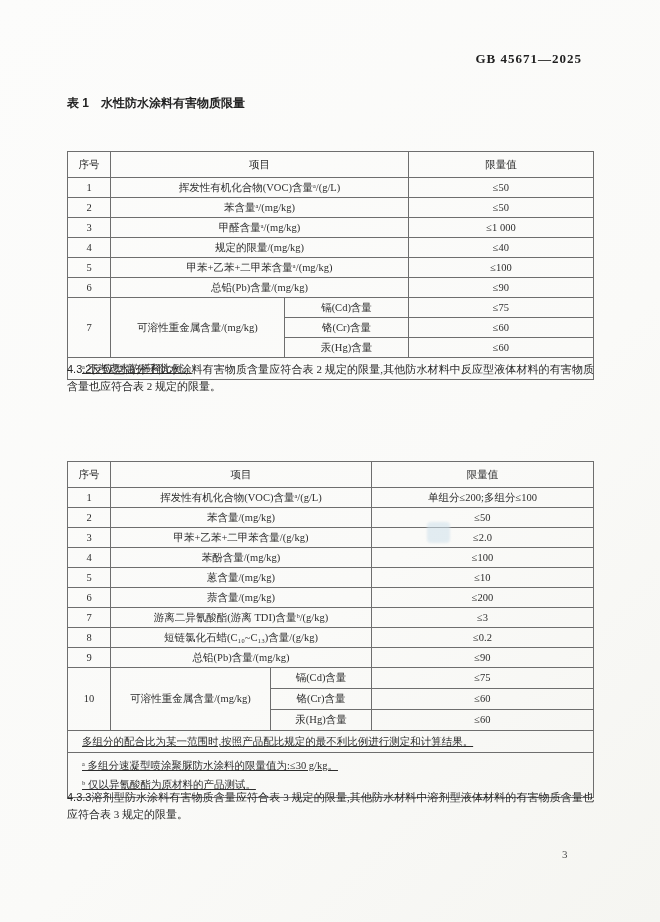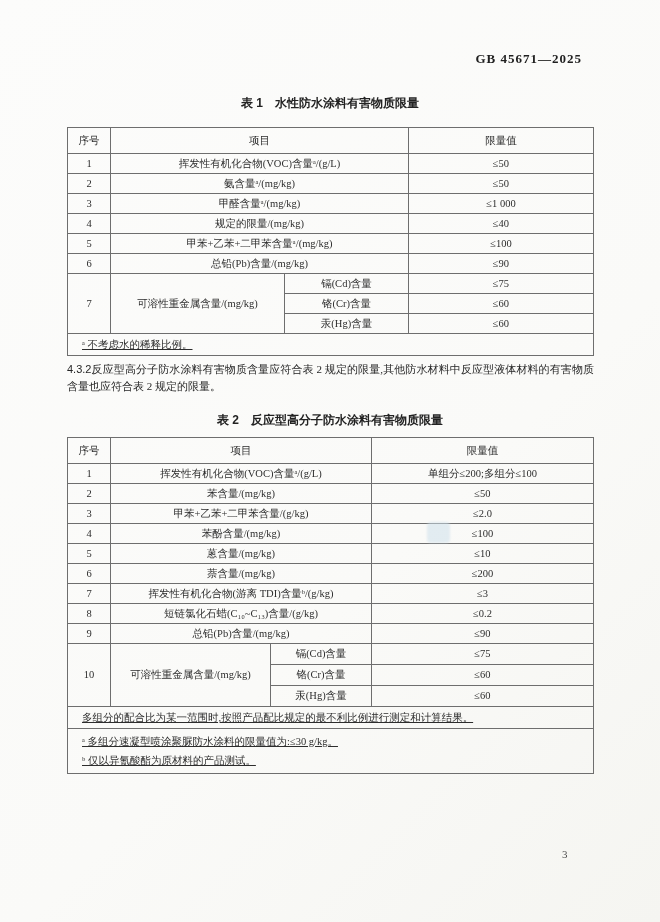--- a/index.html
+++ b/index.html
@@ -12,42 +12,42 @@
     overflow:hidden;
     color:#2d2d2d;
     font-family:"Liberation Serif","DejaVu Serif",serif;
   }
   .doc-header {
     position:absolute; top:51px; right:78px;
     font-family:"Liberation Serif","DejaVu Serif",serif;
     font-weight:bold; font-size:13px; letter-spacing:1px; color:#1f1f1f;
   }
   .table-title {
-    position:absolute; left:67px; width:526px; text-align:center;
+    position:absolute; left:67px; width:526px; text-align:left;
     font-family:"Liberation Sans","DejaVu Sans",sans-serif;
     font-weight:bold; font-size:12px; color:#222;
   }
   .t1-title { top:95px; }
   .t2-title { top:412px; }
   table.std-table {
     position:absolute; left:67px; width:526px;
     border-collapse:collapse; table-layout:fixed;
     font-size:10.5px; color:#2d2d2d;
   }
   table.t1 { top:127px; }
   table.t2 { top:437px; }
   .std-table th, .std-table td {
     border:1px solid #6e6e6e;
     text-align:center; vertical-align:middle;
     padding:1px 3px;
     font-weight:normal;
     height:20px;
     line-height:1.25;
   }
-  .std-table { border:1.5px solid #565656; }
+  .std-table { border:1.5px solid #565656;margin-top:24px; }
   .std-table thead th { height:26px; }
   .t2 td.sub-cell { height:21px; }
   .footnote-row td, .note-row td {
     text-align:left; padding:3px 4px 3px 14px; height:22px;text-decoration:underline;
   }
   .footnote-block { text-align:left; }
   .footnote-block div { line-height:19px; }
   .para {
     position:absolute; left:67px; width:527px;
     font-size:11px; line-height:16.5px; text-align:justify; color:#262626;
@@ -92,21 +92,21 @@
       </tr>
     </thead>
     <tbody>
       <tr>
         <td>1</td>
         <td colspan="2">挥发性有机化合物(VOC)含量ᵃ/(g/L)</td>
         <td>≤50</td>
       </tr>
       <tr>
         <td>2</td>
-        <td colspan="2">氨含量ᵃ/(mg/kg)</td>
+        <td colspan="2">苯含量ᵃ/(mg/kg)</td>
         <td>≤50</td>
       </tr>
       <tr>
         <td>3</td>
         <td colspan="2">甲醛含量ᵃ/(mg/kg)</td>
         <td>≤1 000</td>
       </tr>
       <tr>
         <td>4</td>
         <td colspan="2">规定的限量/(mg/kg)</td>
@@ -139,21 +139,20 @@
       <tr class="footnote-row">
         <td colspan="4">ᵃ 不考虑水的稀释比例。</td>
       </tr>
     </tbody>
   </table>
 
   <div class="para para-432">
     <span class="sec-num">4.3.2</span><span>反应型高分子防水涂料有害物质含量应符合表 2 规定的限量,其他防水材料中反应型液体材料的有害物质含量也应符合表 2 规定的限量。</span>
   </div>
 
-  <div class="table-title t2-title">表 2　反应型高分子防水涂料有害物质限量</div>
 
   <table class="std-table t2">
     <colgroup>
         <col style="width:43px">
         <col style="width:160px">
         <col style="width:101px">
         <col style="width:222px">
       </colgroup>
     <thead>
       <tr>
@@ -188,21 +187,21 @@
         <td colspan="2">蒽含量/(mg/kg)</td>
         <td>≤10</td>
       </tr>
       <tr>
         <td>6</td>
         <td colspan="2">萘含量/(mg/kg)</td>
         <td>≤200</td>
       </tr>
       <tr>
         <td>7</td>
-        <td colspan="2">挥发性有机化合物(游离 TDI)含量ᵇ/(g/kg)</td>
+        <td colspan="2">游离二异氰酸酯(游离 TDI)含量ᵇ/(g/kg)</td>
         <td>≤3</td>
       </tr>
       <tr>
         <td>8</td>
         <td colspan="2">短链氯化石蜡(C₁₀~C₁₃)含量/(g/kg)</td>
         <td>≤0.2</td>
       </tr>
       <tr>
         <td>9</td>
         <td colspan="2">总铅(Pb)含量/(mg/kg)</td>
@@ -229,16 +228,19 @@
         <td colspan="4" class="footnote-block">
           <div>ᵃ 多组分速凝型喷涂聚脲防水涂料的限量值为:≤30 g/kg。</div>
           <div>ᵇ 仅以异氰酸酯为原材料的产品测试。</div>
         </td>
       </tr>
     </tbody>
   </table>
 
   <div class="watermark-blob"></div>
 
+  <div class="para para-433">
+    <span class="sec-num">4.3.3</span><span>溶剂型防水涂料有害物质含量应符合表 3 规定的限量,其他防水材料中溶剂型液体材料的有害物质含量也应符合表 3 规定的限量。</span>
+  </div>
 
   <div class="page-number">3</div>
 
 </div>
 
 </body></html>

